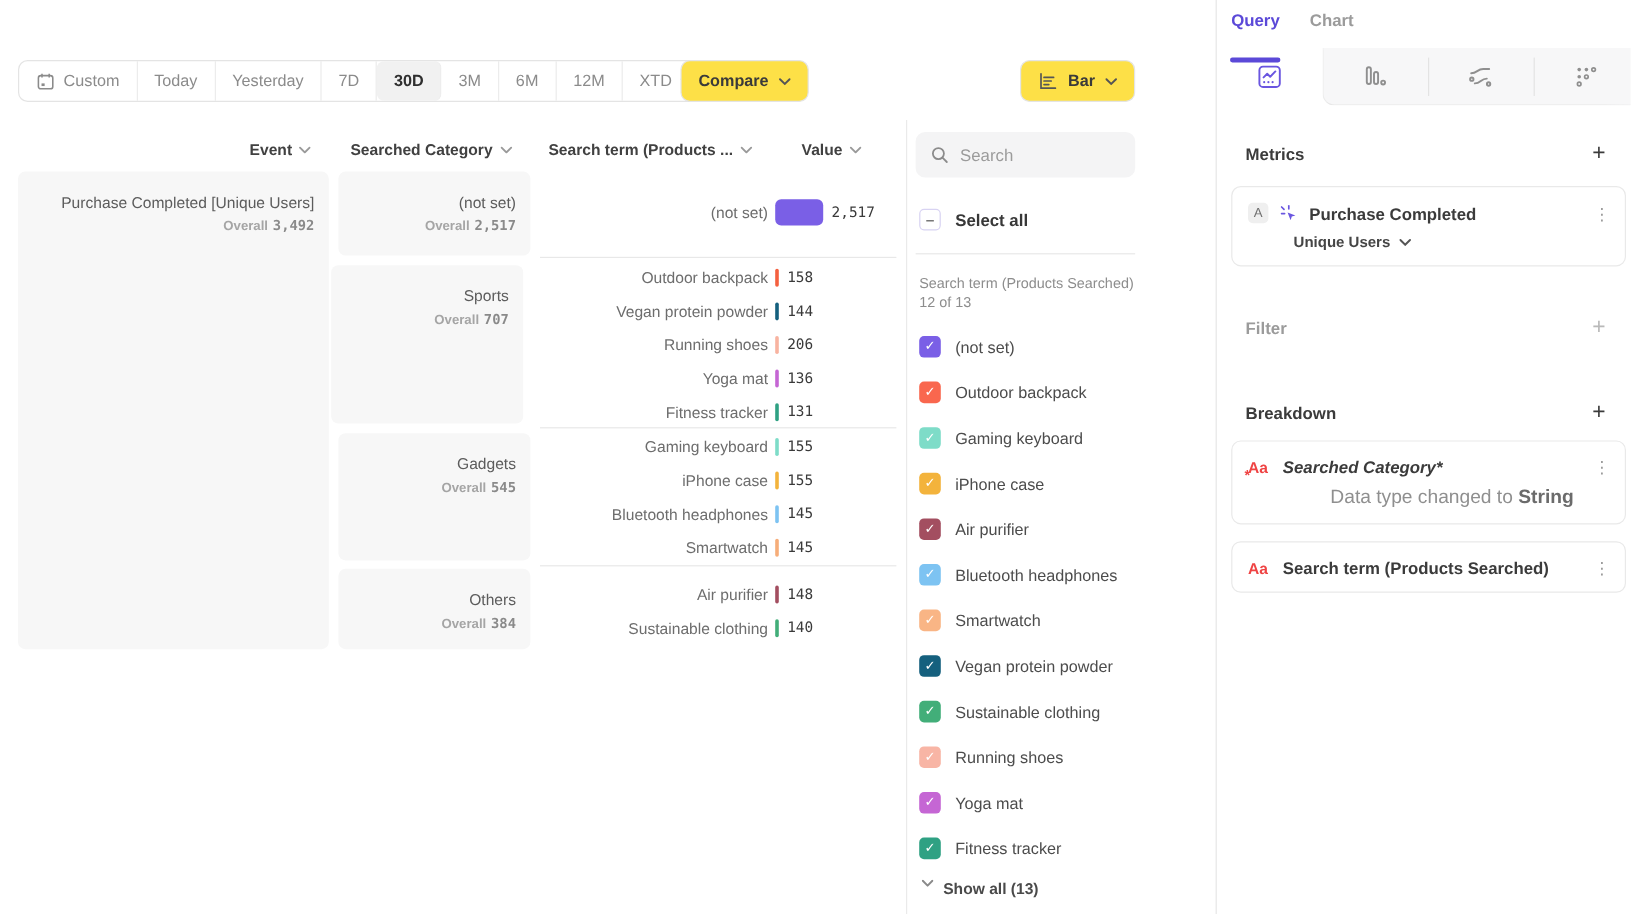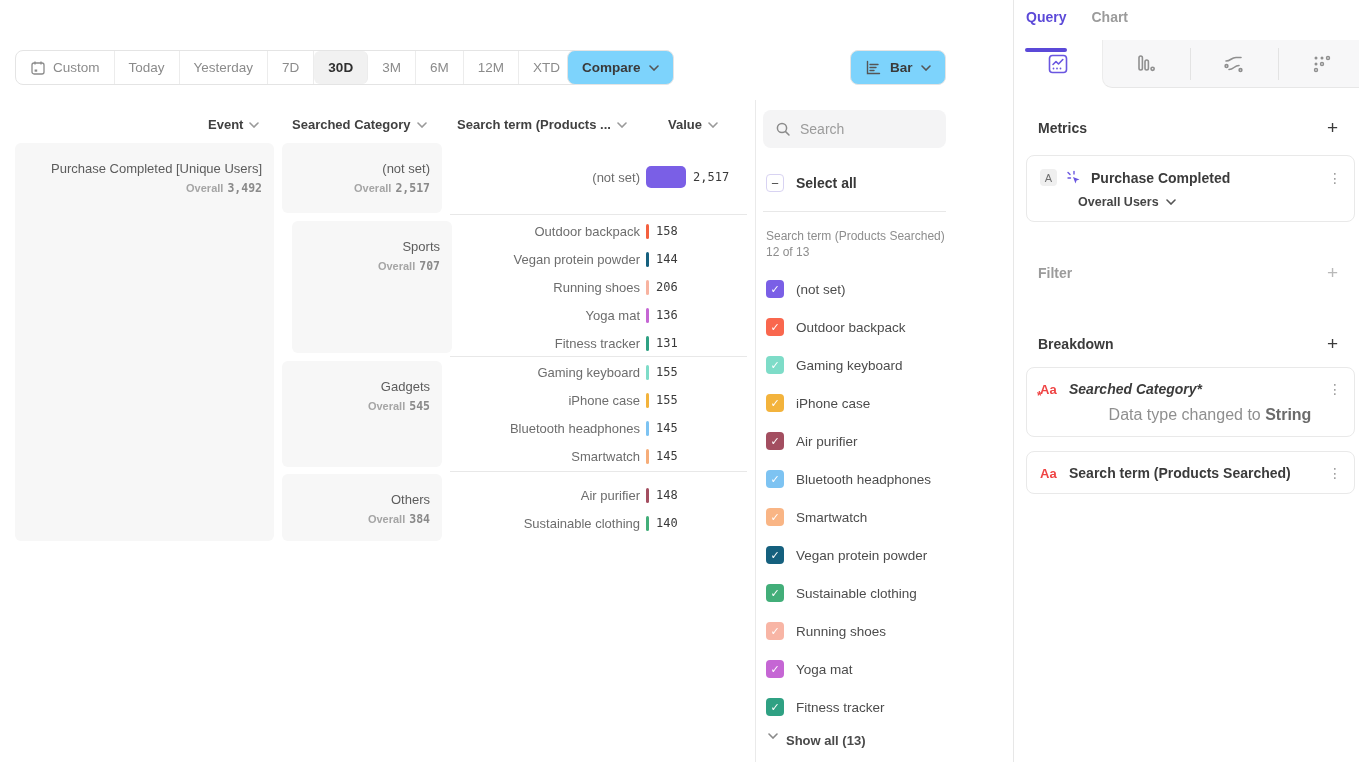--- a/index.html
+++ b/index.html
@@ -9,21 +9,21 @@
   .mono { font-family:"DejaVu Sans Mono",monospace; }
 
   
   .seg { position:absolute; left:15px; top:50px; height:35px; display:flex; align-items:stretch;
     border:1px solid #e4e4e4; border-radius:8px; background:#fff; }
   .seg-item { display:flex; align-items:center; gap:7px; padding:0 14px; font-size:13.5px; color:#8b8b8b;
     border-right:1px solid #ececec; cursor:pointer; white-space:nowrap; }
   .seg-item:last-child { border-right:none; }
   .seg-item.sel { background:#f1f1f1; color:#2f2f2f; font-weight:bold; border-radius:6px; border-right:1px solid #ececec; }
   .btn { position:absolute; height:35px; display:flex; align-items:center; gap:8px; padding:0 14px;
-    border:1px solid #e4e4e4; border-radius:8px; background:#7dd3fc; font-size:13.5px; font-weight:bold; color:#3a3a3a; cursor:pointer; }
+    border:1px solid #e4e4e4; border-radius:8px; background:#fde047; font-size:13.5px; font-weight:bold; color:#3a3a3a; cursor:pointer; }
   .compare-btn { left:567px; top:50px; }
   .bartype-btn { left:850px; top:50px; }
 
   
   .col-head { position:absolute; top:117px; display:flex; align-items:center; gap:6px;
     font-size:13px; font-weight:bold; color:#414141; cursor:pointer; }
   .graybox { position:absolute; background:#f7f7f7; border-radius:6px; text-align:right; padding:18px 12px 0 10px; }
   .graybox .t1 { font-size:13px; color:#5c5c5c; line-height:15px; }
   .graybox .t2 { margin-top:5px; font-size:11px; color:#a5a5a5;font-weight:bold; }
   .graybox .t2 .num { font-size:11.5px; color:#8a8a8a; margin-left:4px; }
@@ -190,21 +190,21 @@
 
   <div class="graybox" style="left:15px; top:143px; width:259px; height:398px;">
     <div class="t1">Purchase Completed [Unique Users]</div>
     <div class="t2"><span>Overall</span><span class="num mono">3,492</span></div>
   </div>
 
   <div class="graybox" style="left:282px; top:143px; width:160px; height:70px;">
     <div class="t1">(not set)</div>
     <div class="t2"><span>Overall</span><span class="num mono">2,517</span></div>
   </div>
-  <div class="graybox" style="left:292px; top:221px; width:160px; height:132px;">
+  <div class="graybox" style="left:276px; top:221px; width:160px; height:132px;">
     <div class="t1">Sports</div>
     <div class="t2"><span>Overall</span><span class="num mono">707</span></div>
   </div>
   <div class="graybox" style="left:282px; top:361px; width:160px; height:106px;">
     <div class="t1">Gadgets</div>
     <div class="t2"><span>Overall</span><span class="num mono">545</span></div>
   </div>
   <div class="graybox" style="left:282px; top:474px; width:160px; height:67px;">
     <div class="t1">Others</div>
     <div class="t2"><span>Overall</span><span class="num mono">384</span></div>
@@ -410,21 +410,21 @@
           <line x1="2" y1="2.5" x2="4" y2="4.5"></line>
             <line x1="8" y1="1.5" x2="8" y2="4"></line>
             <line x1="2" y1="8" x2="4.5" y2="8"></line>
           <path d="M7 7 L13.5 9.5 L10.5 10.5 L9.5 13.5 Z" fill="#6a56e0" stroke="none"></path>
         </svg>
       </span>
       <span class="name">Purchase Completed</span>
       <span class="kebab">⋮</span>
     </div>
     <div class="subrow">
-      <span>Overall Users</span>
+      <span>Unique Users</span>
       <svg width="10" height="6" viewBox="0 0 10 6" fill="none" stroke="#555" stroke-width="1.6" stroke-linecap="round">
           <polyline points="1,1 5,5 9,1"></polyline>
         </svg>
     </div>
   </div>
 
   <div class="qsection" style="top:263px;">
     <span class="h dim">Filter</span>
     <span class="plus dim">+</span>
   </div>

